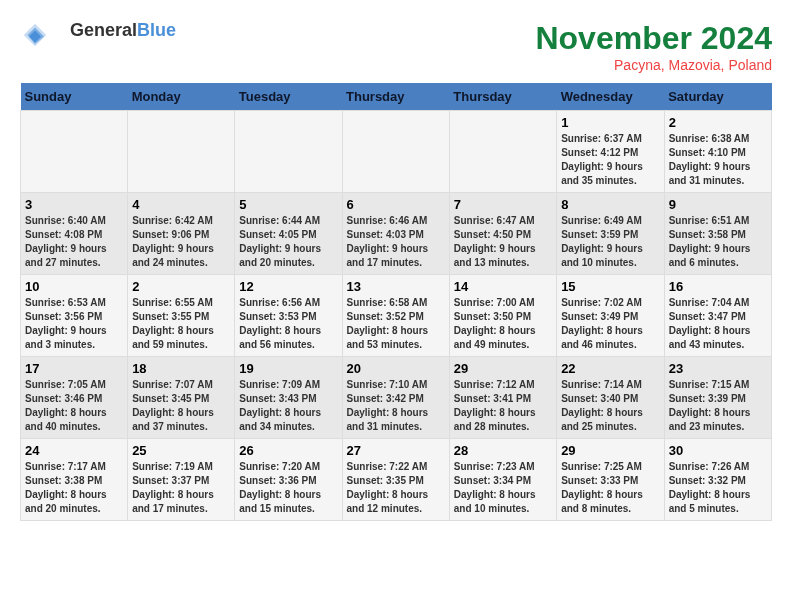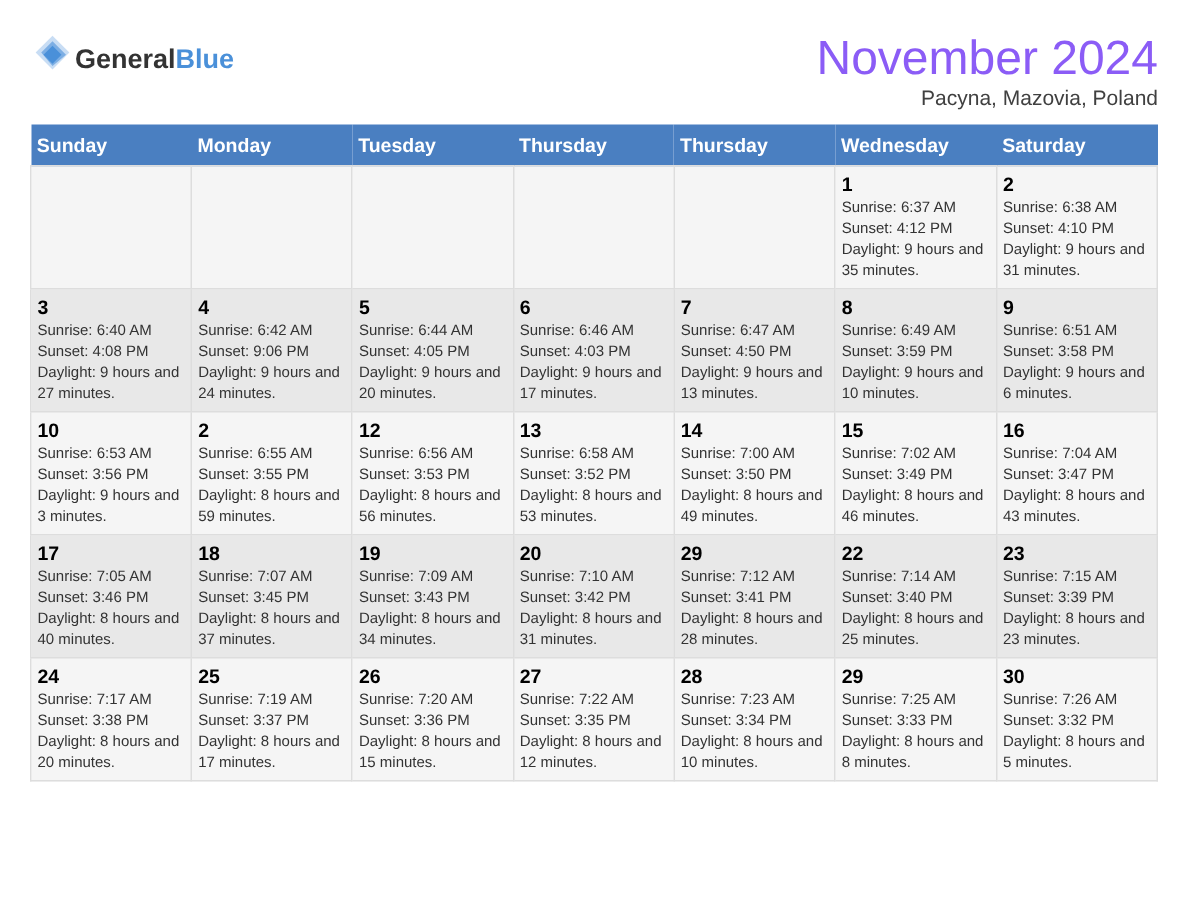--- a/index.html
+++ b/index.html
@@ -11,58 +11,58 @@
       padding: 20px;
     }
     .header {
       display: flex;
       justify-content: space-between;
       align-items: flex-start;
       margin-bottom: 10px;
     }
     .logo {
       display: flex;
-      align-items: flex-end;
-      gap: 0;
+      align-items: flex-start;
+      gap: 20px;
     }
     .logo-text-general {
       font-size: 18px;
       font-weight: bold;
       color: #333;
     }
     .logo-text-blue {
       font-size: 18px;
       font-weight: bold;
       color: #4a90d9;
     }
     .logo-icon {
       width: 30px;
       height: 30px;
     }
     .title-section {
       text-align: right;
     }
     .month-title {
       font-size: 32px;
-      font-weight: normal;
-      color: #8b5cf6;
+      font-weight: bold;
+      color: #15803d;
       text-align: right;
     }
     .location {
       font-size: 14px;
-      color: #404040;
+      color: #ef4444;
     }
     table {
       width: 100%;
       border-collapse: collapse;
       font-size: 11px;
     }
     thead th {
       background-color: #4a7fc1;
-      color: #ffffff;
+      color: #0f172a;
       padding: 6px 4px;
       text-align: left;
       font-size: 13px;
       font-weight: bold;
     }
     tbody td {
       border: 1px solid #ddd;
       vertical-align: top;
       padding: 4px;
       height: 80px;
@@ -77,20 +77,21 @@
     .day-number {
       font-size: 13px;
       font-weight: bold;
       display: block;
       margin-bottom: 2px;
     }
     .day-info {
       font-size: 10px;
       color: #333;
       line-height: 1.4;
+      font-weight: bold;
     }
     .empty-cell {
       background-color: #f5f5f5;
     }
   </style>
 </head>
 <body>
 
 <div class="header">
   <div class="logo">

